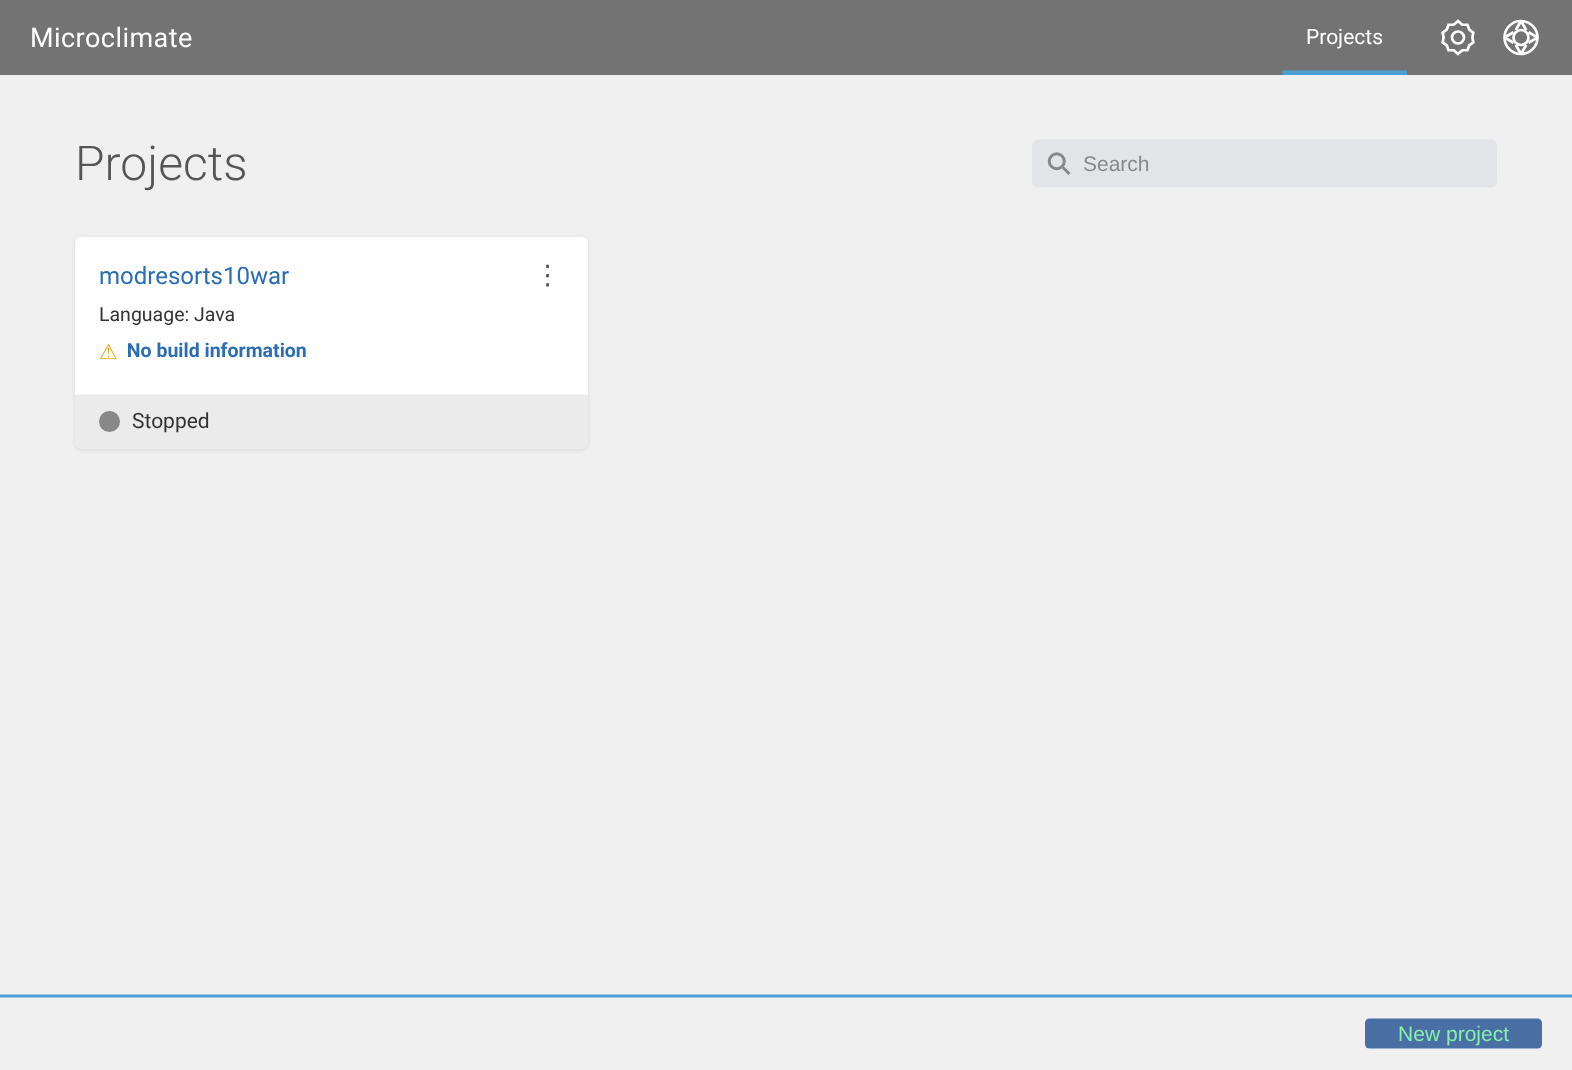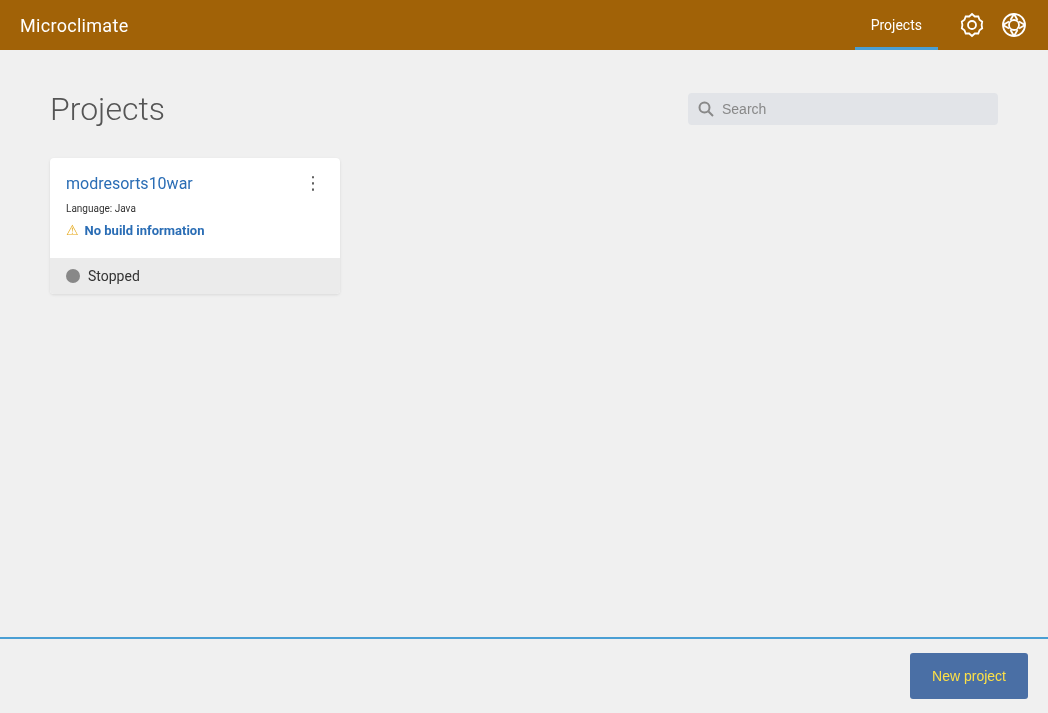--- a/index.html
+++ b/index.html
@@ -13,21 +13,21 @@
       background-color: #f0f0f0;
       width: 1048px;
       height: 713px;
       display: flex;
       flex-direction: column;
       overflow: hidden;
     }
 
     
     .navbar {
-      background-color: #a16207;
+      background-color: #737373;
       height: 50px;
       display: flex;
       align-items: center;
       padding: 0 20px;
       flex-shrink: 0;
     }
 
     .navbar-brand {
       color: #ffffff;
       font-size: 18px;
@@ -137,21 +137,21 @@
       display: flex;
       flex-wrap: wrap;
       gap: 16px;
       align-content: flex-start;
     }
 
     
     .project-card {
       background-color: #ffffff;
       border-radius: 4px;
-      width: 290px;
+      width: 342px;
       overflow: hidden;
       box-shadow: 0 1px 3px rgba(0,0,0,0.1);
     }
 
     .project-card-body {
       padding: 16px 16px 20px 16px;
       position: relative;
     }
 
     .project-name-link {
@@ -169,21 +169,21 @@
       border: none;
       cursor: pointer;
       color: #555555;
       font-size: 18px;
       padding: 2px 6px;
       line-height: 1;
     }
 
     .project-language {
       margin-top: 10px;
-      font-size: 10px;
+      font-size: 13px;
       color: #333333;
     }
 
     .project-build-info {
       margin-top: 8px;
       display: flex;
       align-items: center;
       gap: 6px;
     }
 
@@ -226,23 +226,23 @@
       border-top: 2px solid #4a9fd4;
       padding: 14px 20px;
       display: flex;
       justify-content: flex-end;
       gap: 10px;
       flex-shrink: 0;
     }
 
     .btn-primary {
       background-color: #4a6fa5;
-      color: #fde047;
+      color: #86efac;
       border: none;
-      padding: 15px 22px;
+      padding: 2px 22px;
       font-size: 14px;
       border-radius: 3px;
       cursor: pointer;
     }
 
     .icon-svg-lg {
       width: 26px;
       height: 26px;
     }
   </style>

